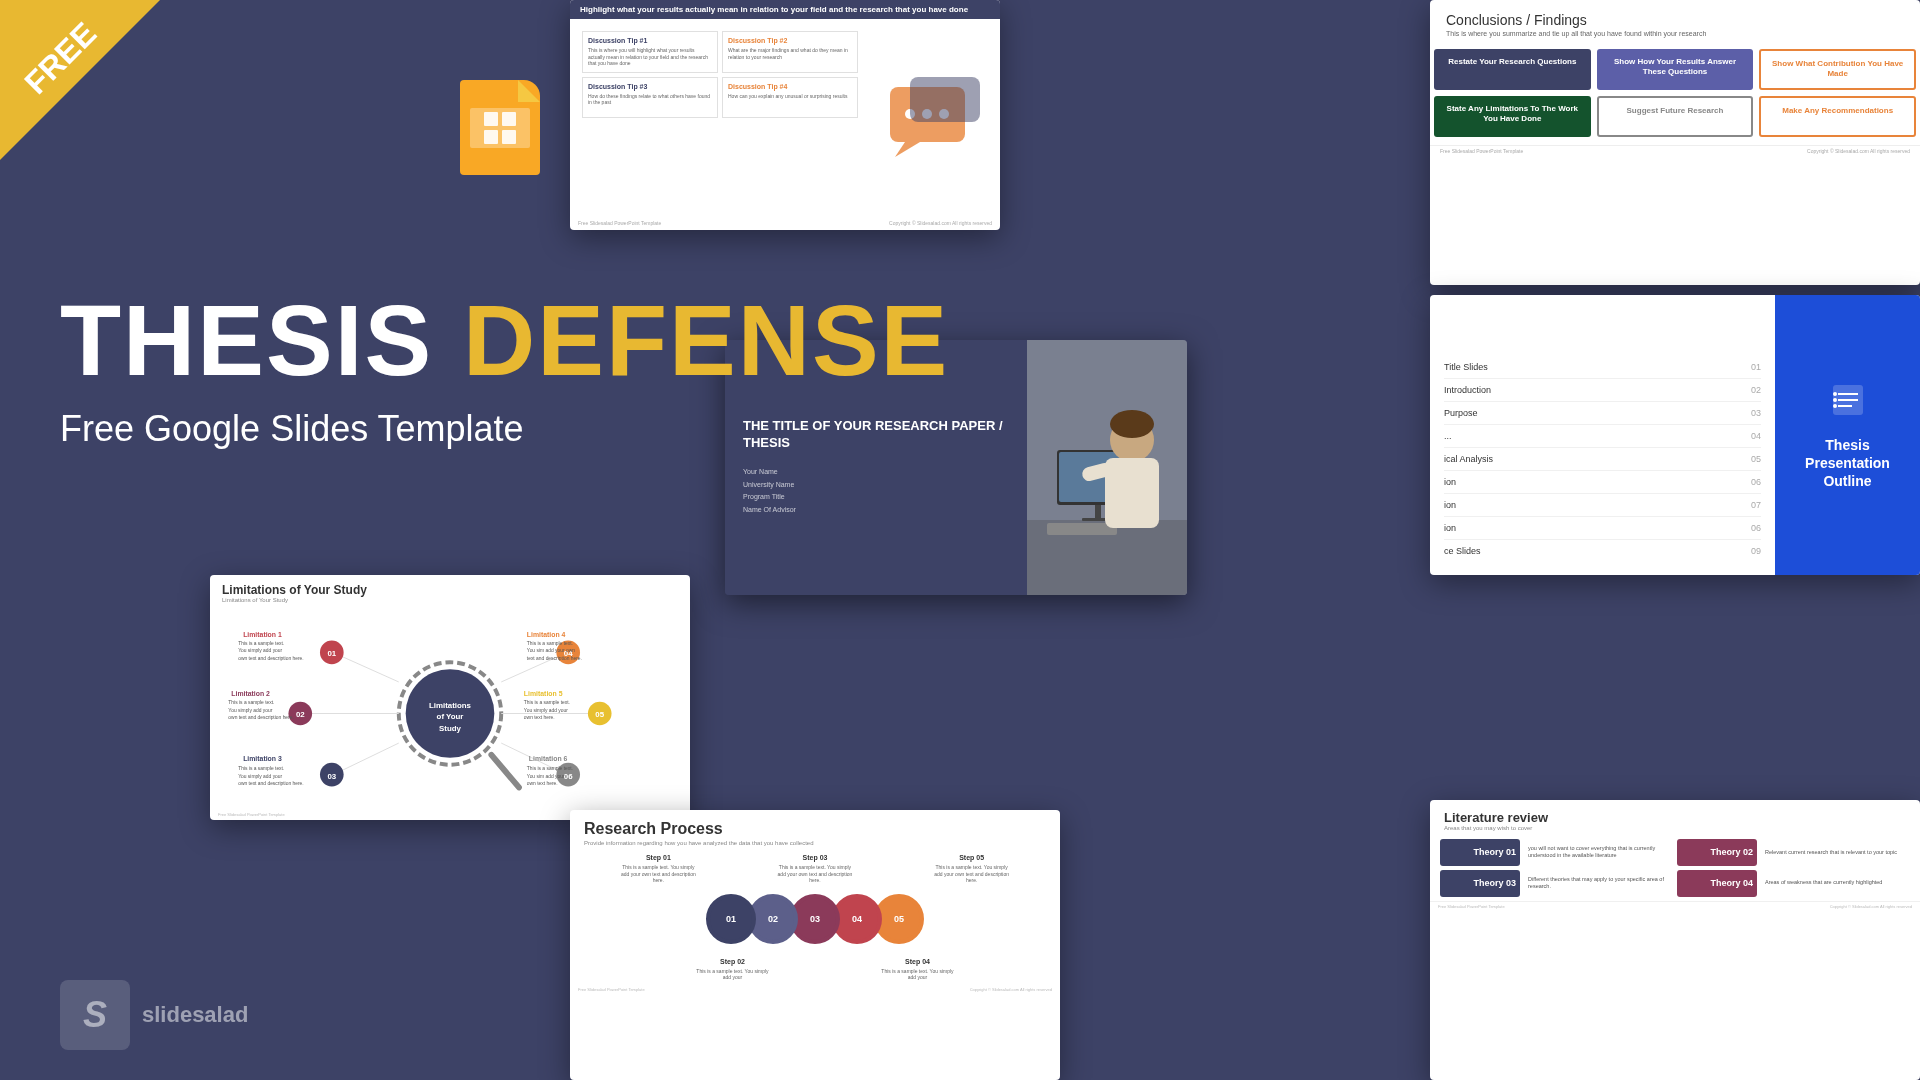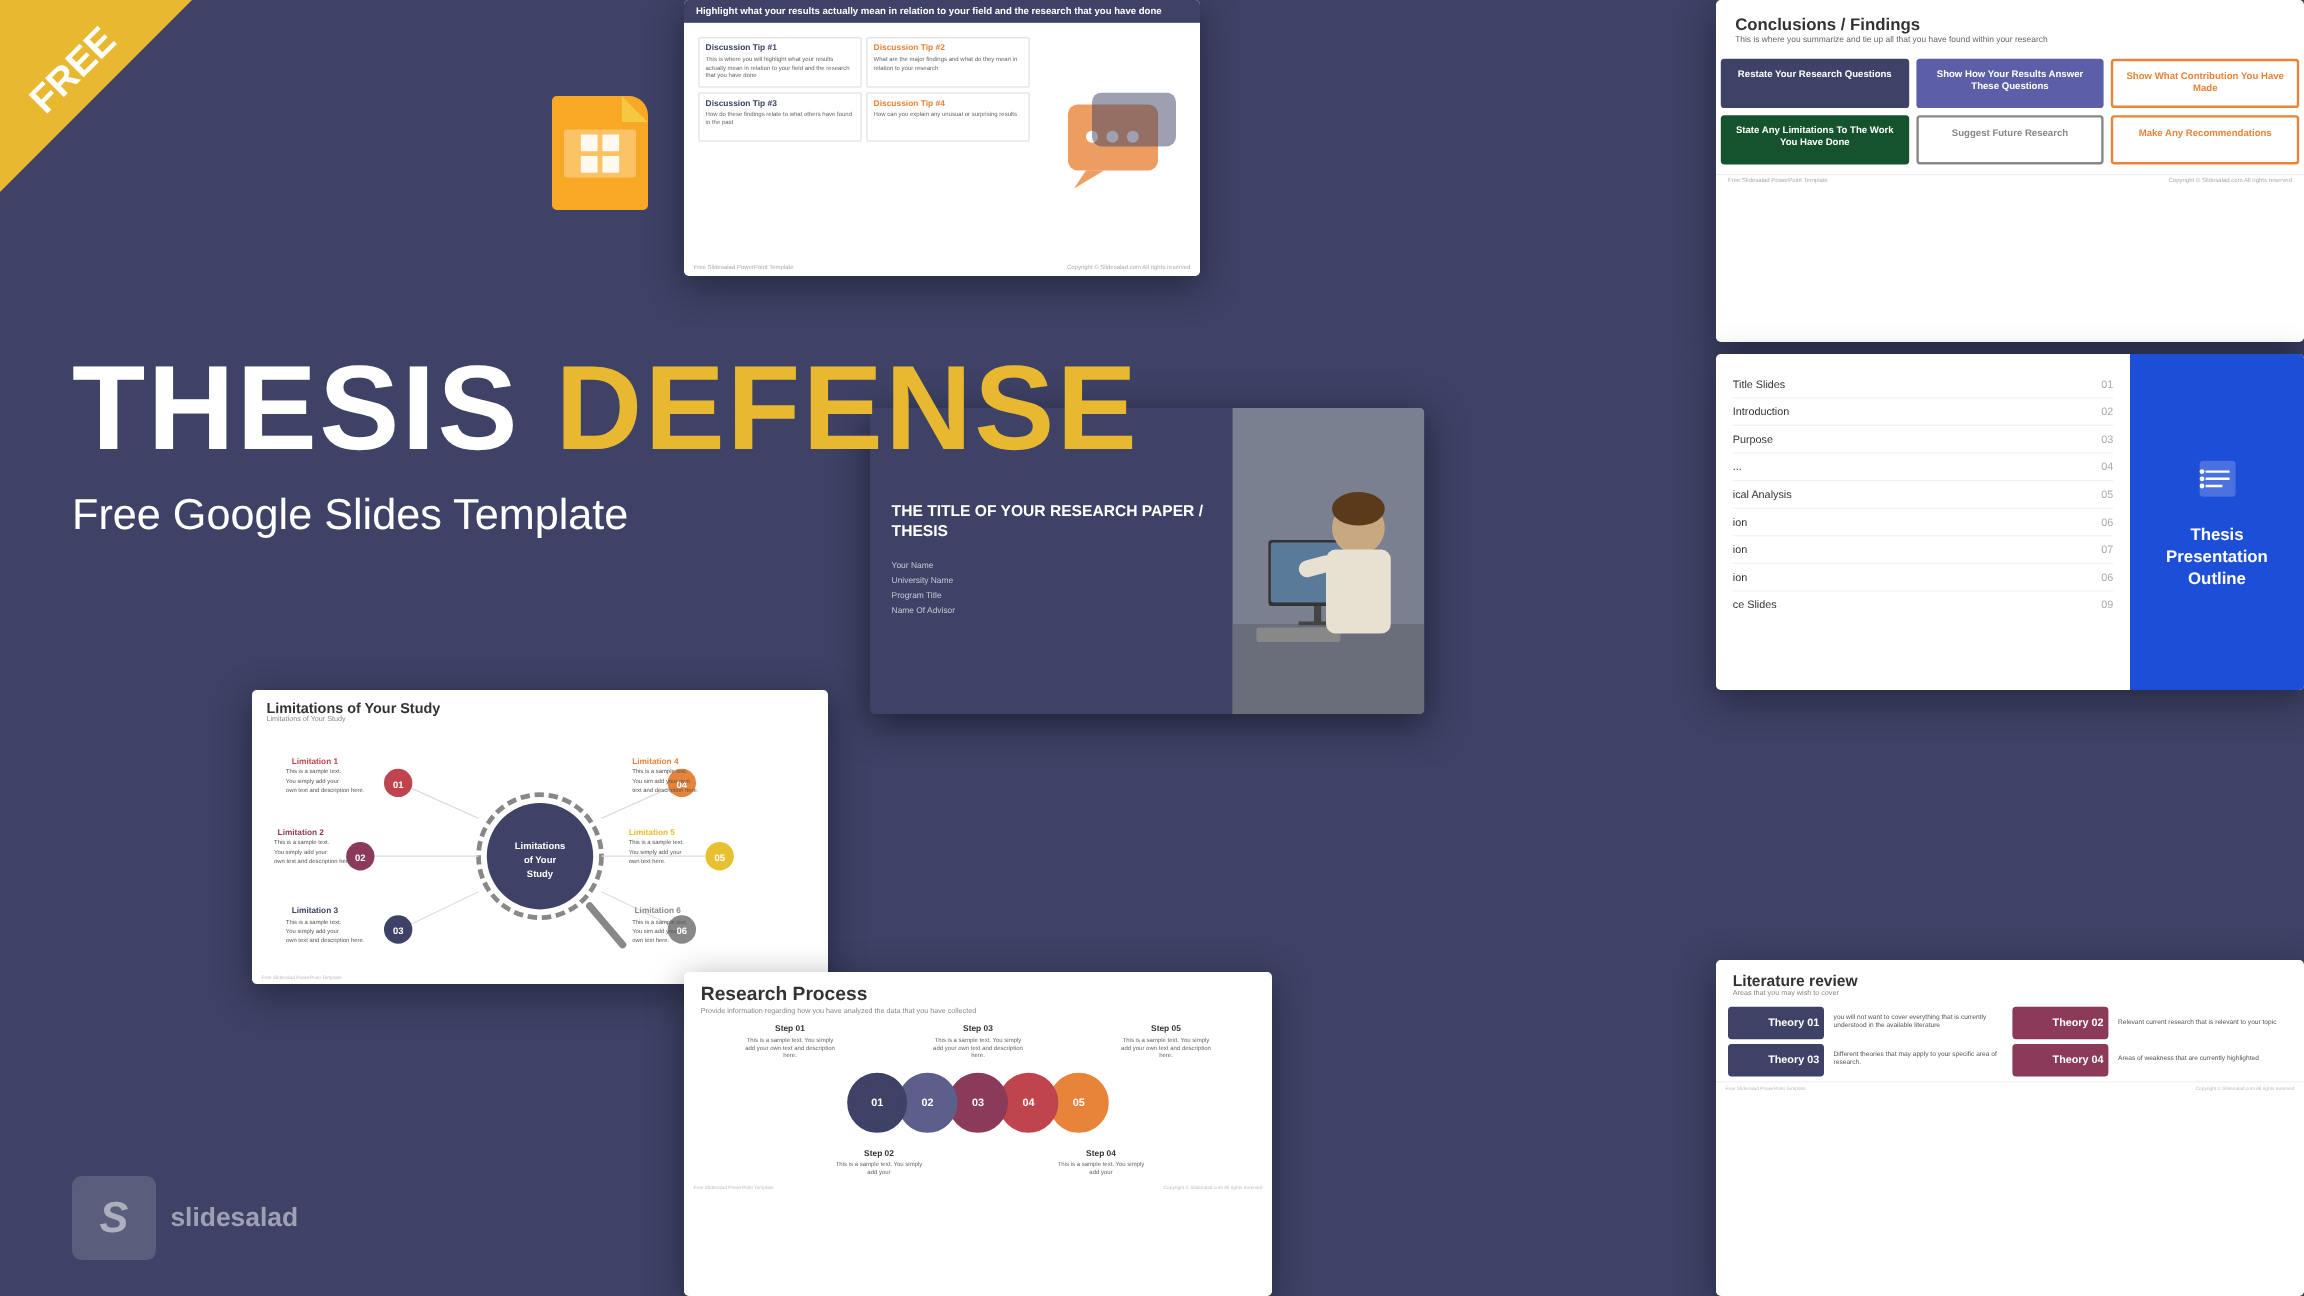--- a/index.html
+++ b/index.html
@@ -208,21 +208,21 @@
       border-radius: 4px;
       overflow: hidden;
       box-shadow: 0 8px 30px rgba(0,0,0,0.4);
       z-index: 5;
     }
     .concl-header {
       padding: 12px 16px 4px;
     }
     .concl-title {
       font-size: 14px;
-      font-weight: bold;
+      font-weight: normal;
       color: #333;
     }
     .concl-subtitle {
       font-size: 7px;
       color: #666;
       margin-top: 2px;
     }
     .concl-grid {
       display: grid;
       grid-template-columns: 1fr 1fr 1fr;
@@ -263,20 +263,21 @@
       background: white;
       border-radius: 4px;
       overflow: hidden;
       box-shadow: 0 8px 30px rgba(0,0,0,0.4);
       z-index: 5;
       display: flex;
     }
     .toc-left {
       flex: 1;
       padding: 14px;
+      margin-top: 47px;
     }
     .toc-item {
       display: flex;
       justify-content: space-between;
       align-items: center;
       padding: 6px 0;
       border-bottom: 1px solid #f0f0f0;
       font-size: 9px;
       color: #333;
     }

